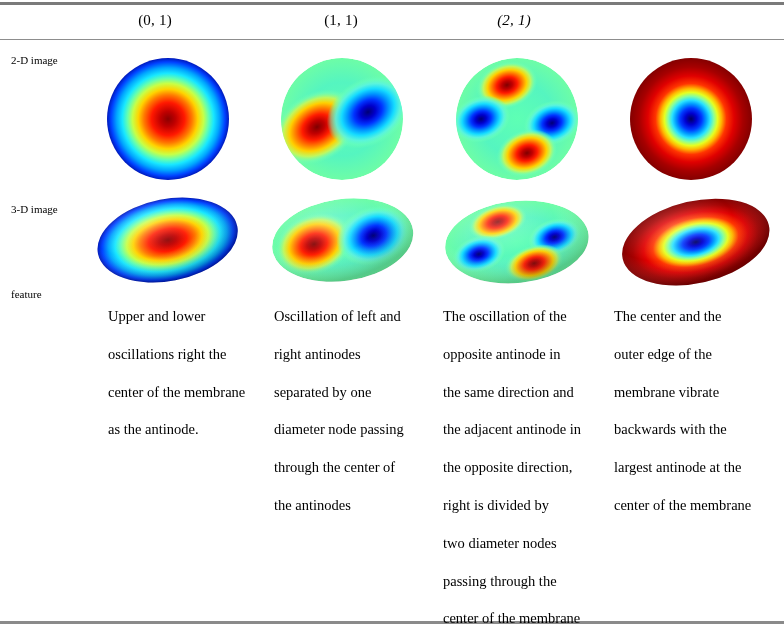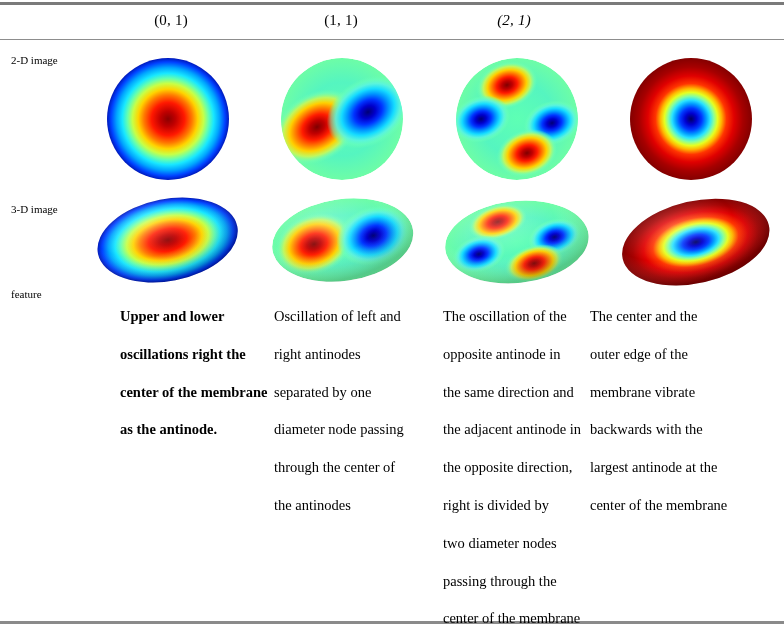--- a/index.html
+++ b/index.html
@@ -53,21 +53,21 @@
   }
   .col-head {
     position: absolute;
     top: 0;
     width: 120px;
     text-align: center;
     font-size: 15px;
     line-height: 22px;
     letter-spacing: 0.2px;
   }
-  .ch1 { left: 111px; }
+  .ch1 { left: 95px; }
   .ch2 { left: 281px; }
   .ch3 { left: 454px; font-style: italic; }
   .ch4 { left: 630px; }
 
   
   .row-label {
     position: absolute;
     left: 11px;
     font-size: 11px;
     line-height: 20px;
@@ -98,24 +98,24 @@
   .f3d-4 { left: 617px; }
 
   
   .feature-cell {
     position: absolute;
     top: 298px;
     font-size: 14.5px;
     line-height: 37.8px;
     text-align: left;
   }
-  .fc1 { left: 120px; width: 158px; font-weight: bold; }
+  .fc1 { left: 108px; width: 158px; }
   .fc2 { left: 274px; width: 160px; }
   .fc3 { left: 443px; width: 163px; }
-  .fc4 { left: 590px; width: 166px; }
+  .fc4 { left: 614px; width: 166px; }
   .feature-cell .ln {
     display: block;
     white-space: nowrap;
   }
 </style>
 </head>
 <body>
 
 <div class="sheet">
 

